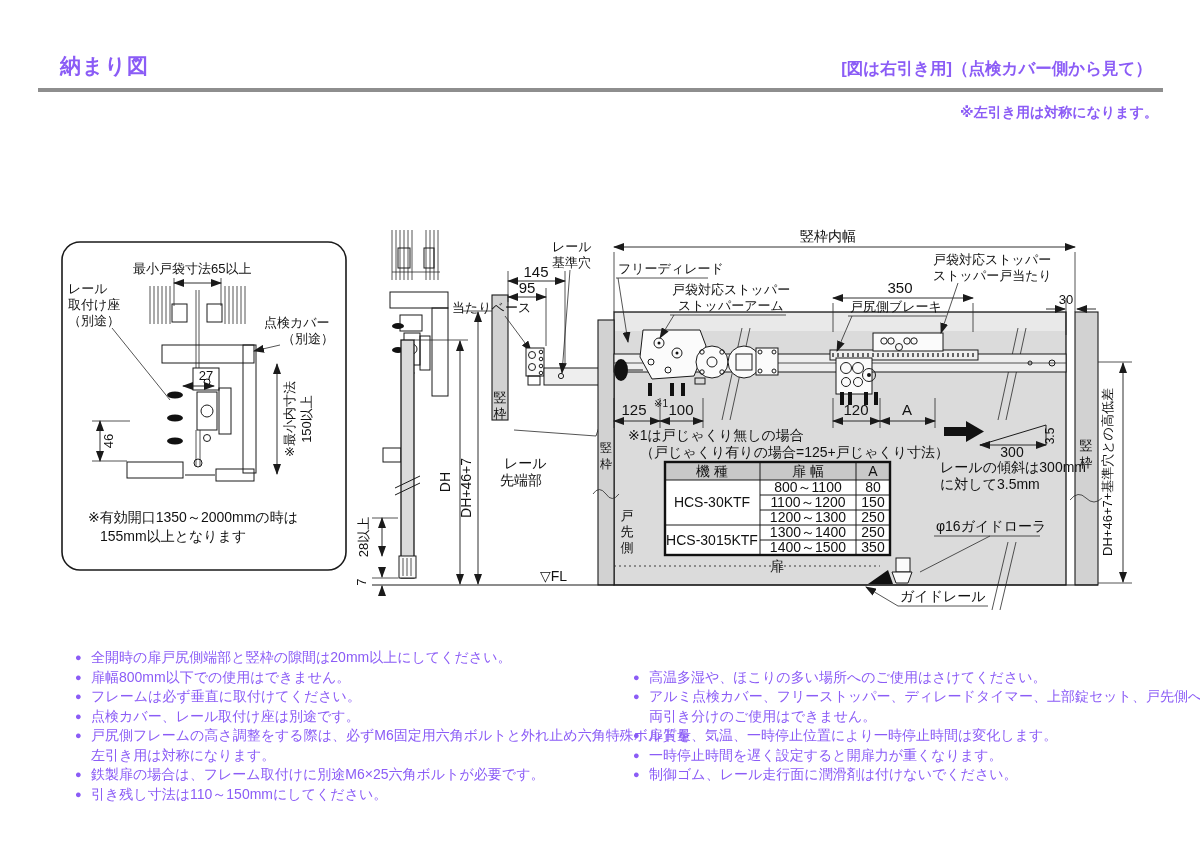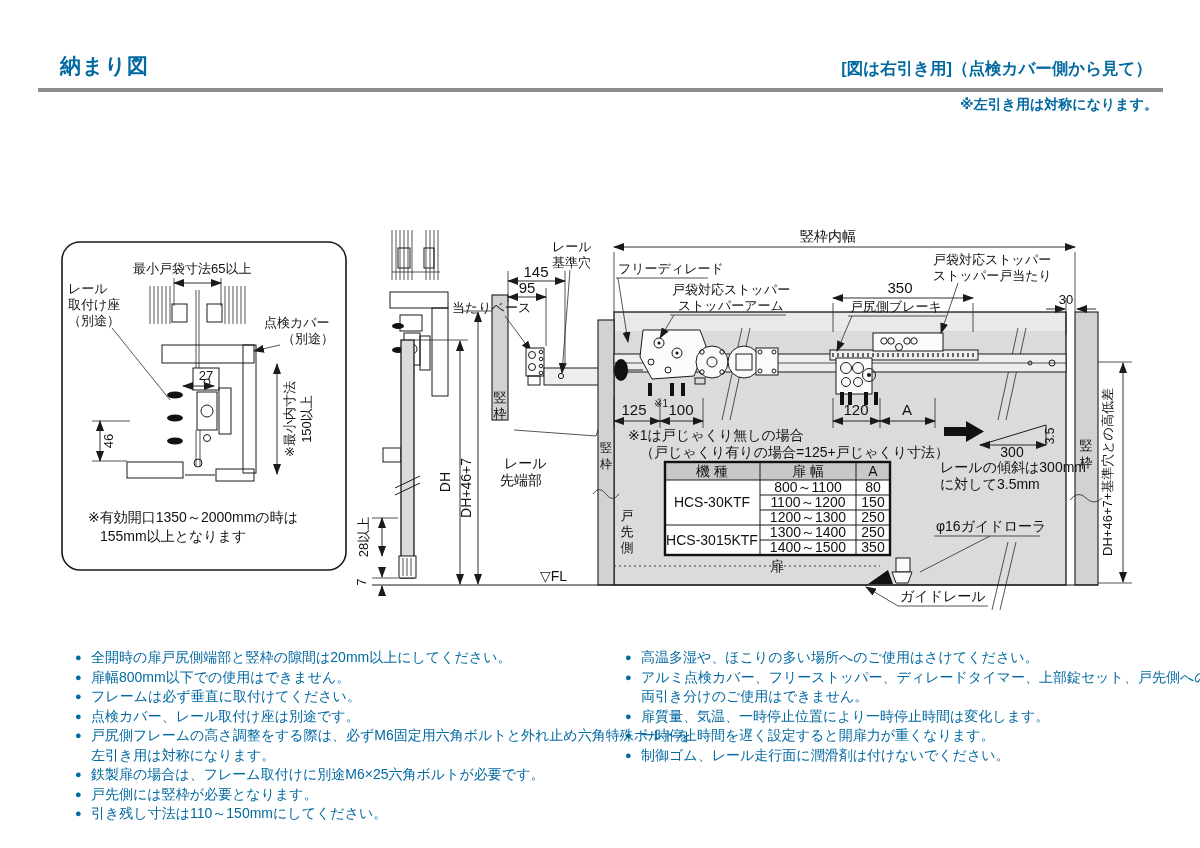--- a/index.html
+++ b/index.html
@@ -1,26 +1,26 @@
 <!DOCTYPE html>
 <html><head>
 <meta charset="utf-8">
 <style>
   html,body{margin:0;padding:0;background:#fff;}
   .page{position:relative;width:1200px;height:848px;background:#fff;overflow:hidden;
-        font-family:"Liberation Sans","DejaVu Sans",sans-serif;color:#0369a1;}
+        font-family:"Liberation Sans","DejaVu Sans",sans-serif;color:#8b5cf6;}
   .title{position:absolute;left:60px;top:52px;font-size:21px;font-weight:bold;letter-spacing:1px;}
   .view-note{position:absolute;right:48px;top:58px;font-size:16.5px;font-weight:bold;}
   .rule{position:absolute;left:38px;right:37px;top:88px;height:4px;background:#8e8e8e;}
-  .mirror-note{position:absolute;right:42px;top:96px;font-size:14px;font-weight:bold;}
+  .mirror-note{position:absolute;right:42px;top:104px;font-size:14px;font-weight:bold;}
   .diagram{position:absolute;left:0;top:130px;}
-  .notes{position:absolute;left:0;top:648px;width:1200px;display:flex;}
+  .notes{position:absolute;left:0;top:648px;width:1200px;display:flex;align-items:center;}
   .notes-col{list-style:none;margin:0;padding:0;font-size:14px;line-height:19.5px;}
   #notes-left{margin-left:75px;width:540px;}
-  #notes-right{margin-left:10px;width:560px;}
+  #notes-right{margin-left:18px;width:560px;}
   .note-line{white-space:nowrap;}
   .note-line .blt{display:inline-block;width:16px;font-size:11px;vertical-align:1px;}
   .note-line.cont{padding-left:16px;}
   
   .ln{stroke:#1a1a1a;stroke-width:1;fill:none;}
   .ln2{stroke:#1a1a1a;stroke-width:1.6;fill:none;}
   .thin{stroke:#2a2a2a;stroke-width:0.8;fill:none;}
   .dim{stroke:#1a1a1a;stroke-width:0.9;fill:none;}
   .dot{stroke:#2a2a2a;stroke-width:0.9;fill:none;stroke-dasharray:2 3;}
   .t{font-family:"Liberation Sans","DejaVu Sans",sans-serif;font-size:13px;fill:#111;}
@@ -460,23 +460,20 @@
           <div class="note-line"><span class="blt">●</span><span>点検カバー、レール取付け座は別途です。</span></div>
         </li>
         <li>
           <div class="note-line"><span class="blt">●</span><span>戸尻側フレームの高さ調整をする際は、必ずM6固定用六角ボルトと外れ止め六角特殊ボルトを</span></div>
           <div class="note-line cont"><span>左引き用は対称になります。</span></div>
         </li>
         <li>
           <div class="note-line"><span class="blt">●</span><span>鉄製扉の場合は、フレーム取付けに別途M6×25六角ボルトが必要です。</span></div>
         </li>
         <li>
-          <div class="note-line"><span class="blt">●</span><span>戸先側には竪枠が必要となります。</span></div>
-        </li>
-        <li>
           <div class="note-line"><span class="blt">●</span><span>引き残し寸法は110～150mmにしてください。</span></div>
         </li>
       </ul>
     <ul class="notes-col" id="notes-right">
         <li>
           <div class="note-line"><span class="blt">●</span><span>高温多湿や、ほこりの多い場所へのご使用はさけてください。</span></div>
         </li>
         <li>
           <div class="note-line"><span class="blt">●</span><span>アルミ点検カバー、フリーストッパー、ディレードタイマー、上部錠セット、戸先側への戸当たり、</span></div>
           <div class="note-line cont"><span>両引き分けのご使用はできません。</span></div>

